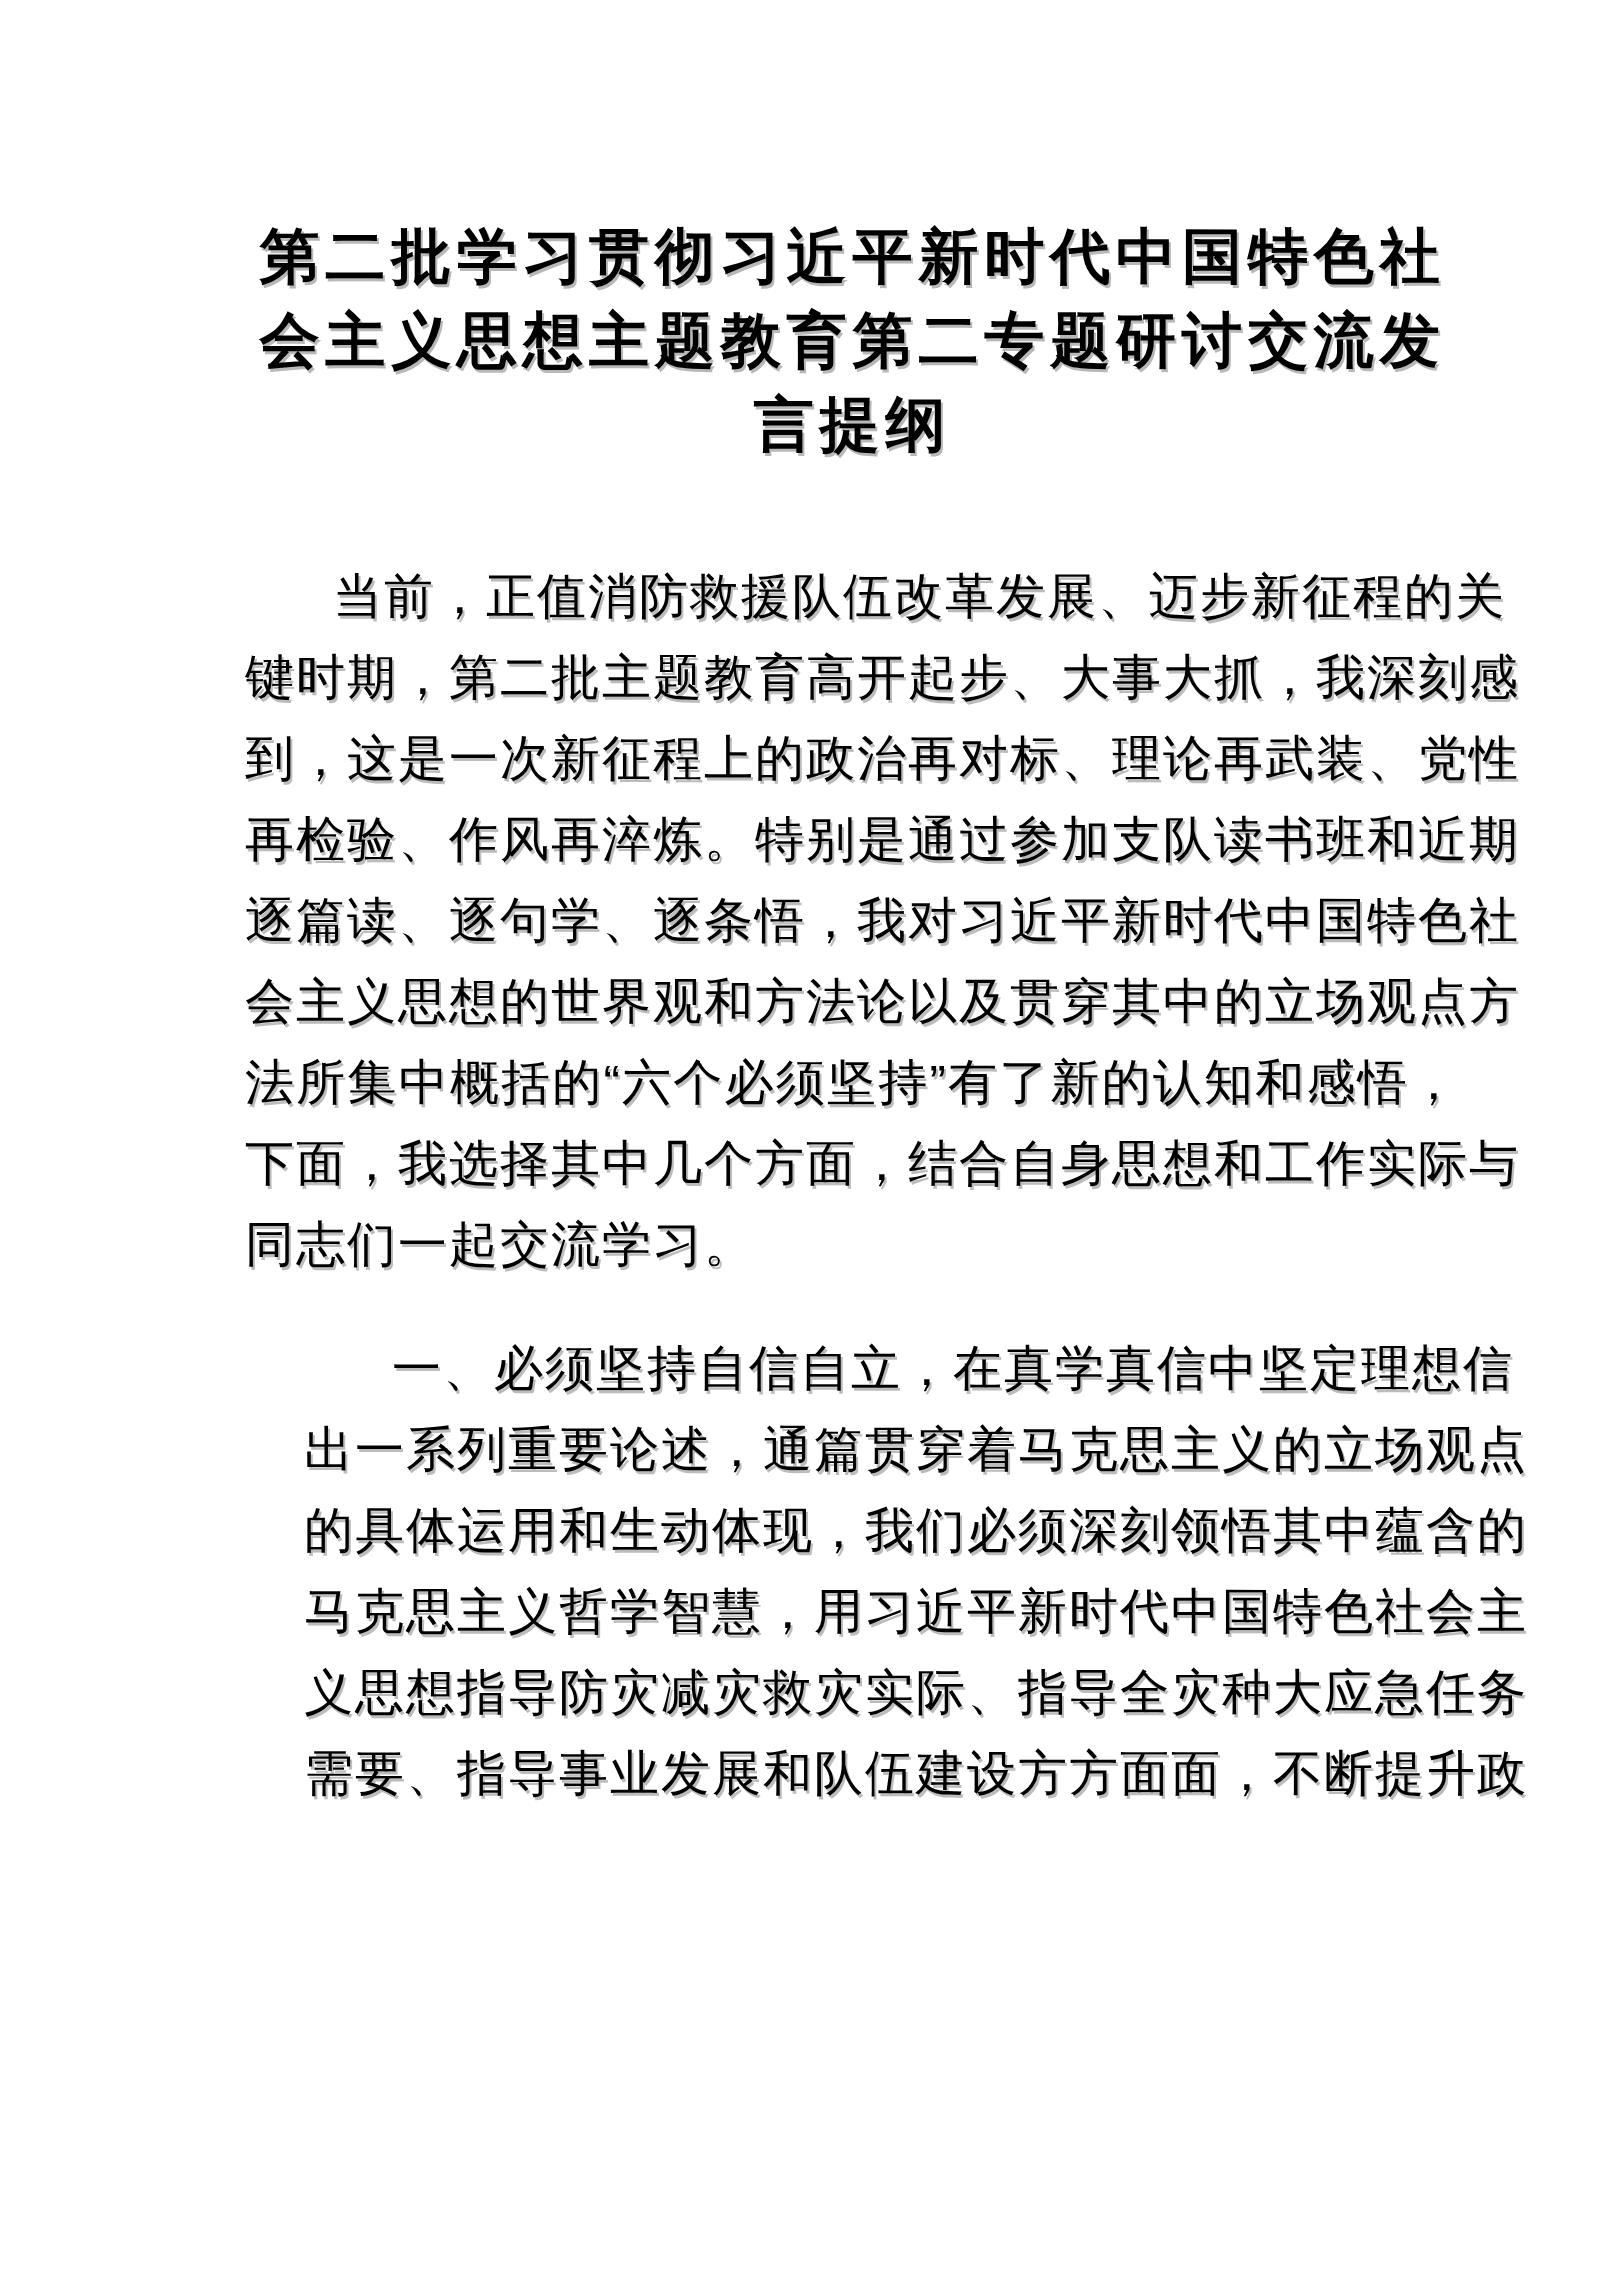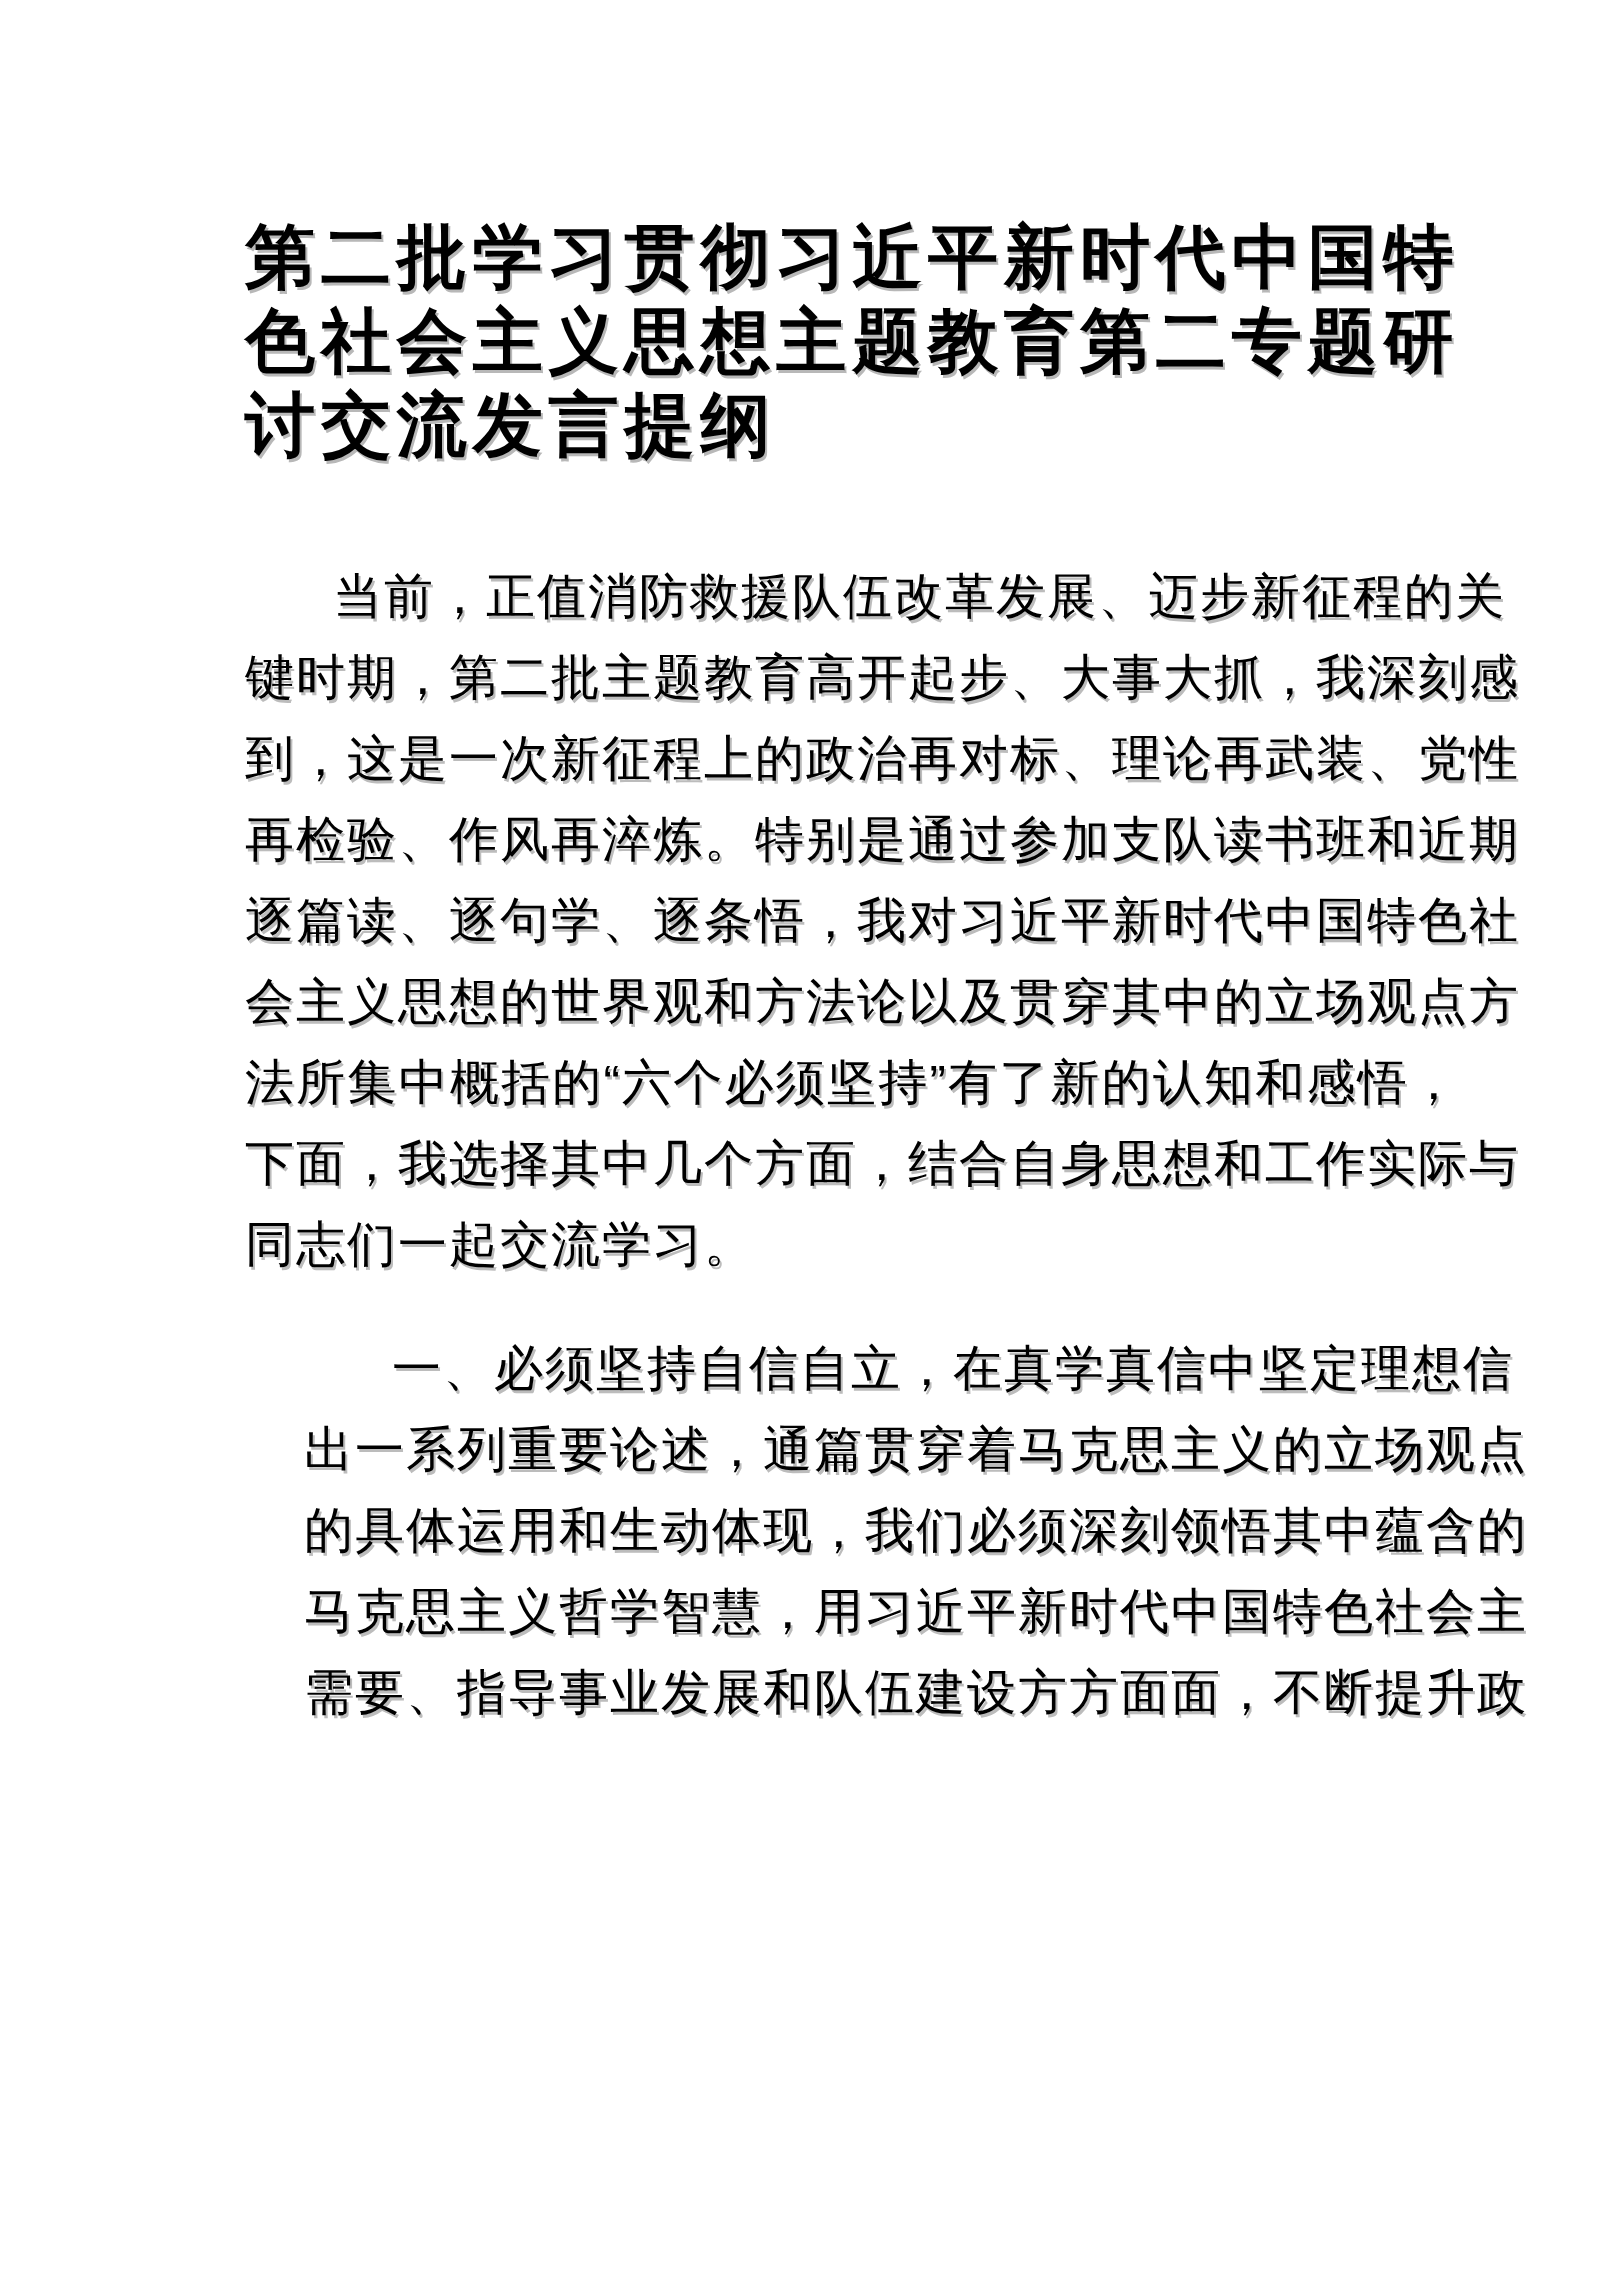--- a/index.html
+++ b/index.html
@@ -13,24 +13,25 @@
     height: 2293px;
     background: #ffffff;
     box-sizing: border-box;
     padding: 215px 161px 0 245px;
     font-family: "Liberation Sans", "DejaVu Sans", sans-serif;
     color: #000000;
     overflow: hidden;
   }
   .doc-title {
     margin: 0;
-    font-size: 70px;
+    font-size: 60px;
     font-weight: bold;
     line-height: 84px;
     letter-spacing: 5.9px;
+    text-align: center;
     text-shadow: 2px 2.9px 0 #b8b8b8;
     word-break: break-all;
   }
   .doc-body {
     margin-top: 89px;
     font-size: 49px;
     letter-spacing: 2px;
     text-shadow: 2px 2.9px 0 #bcbcbc;
   }
   .para {
@@ -73,18 +74,19 @@
       <div class="line">法所集中概括的“六个必须坚持”有了新的认知和感悟，</div>
       <div class="line">下面，我选择其中几个方面，结合自身思想和工作实际与</div>
       <div class="line line-last">同志们一起交流学习。</div>
     </div>
 
     <div class="para para-indented">
       <div class="line line-first">一、必须坚持自信自立，在真学真信中坚定理想信</div>
       <div class="line">出一系列重要论述，通篇贯穿着马克思主义的立场观点</div>
       <div class="line">的具体运用和生动体现，我们必须深刻领悟其中蕴含的</div>
       <div class="line">马克思主义哲学智慧，用习近平新时代中国特色社会主</div>
+      <div class="line">义思想指导防灾减灾救灾实际、指导全灾种大应急任务</div>
       <div class="line">需要、指导事业发展和队伍建设方方面面，不断提升政</div>
     </div>
 
   </div>
 </div>
 
 
 </body></html>

